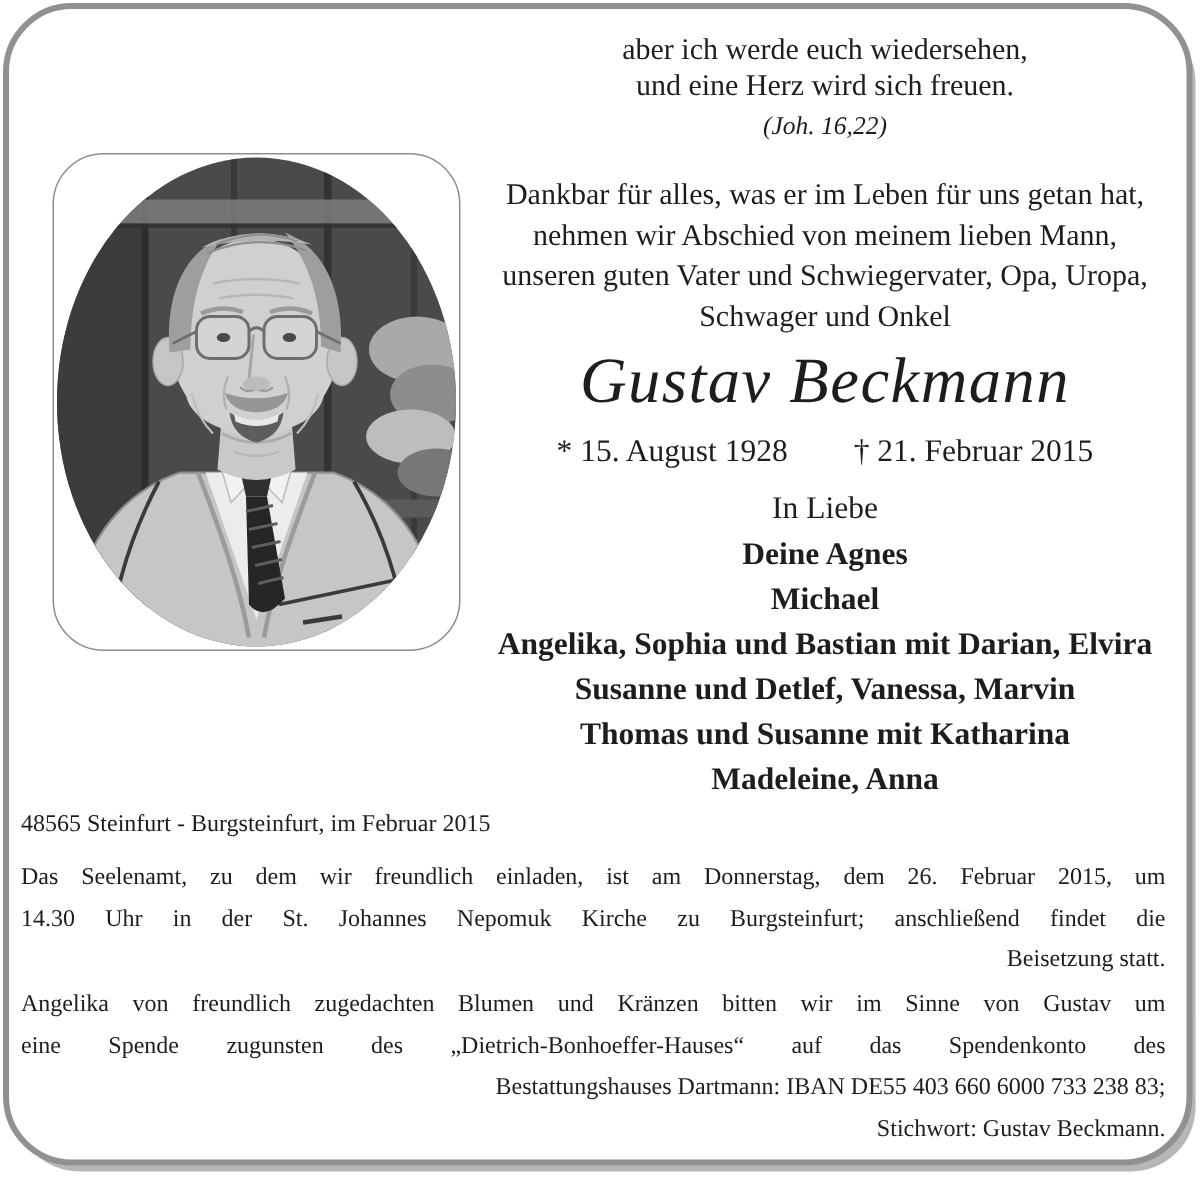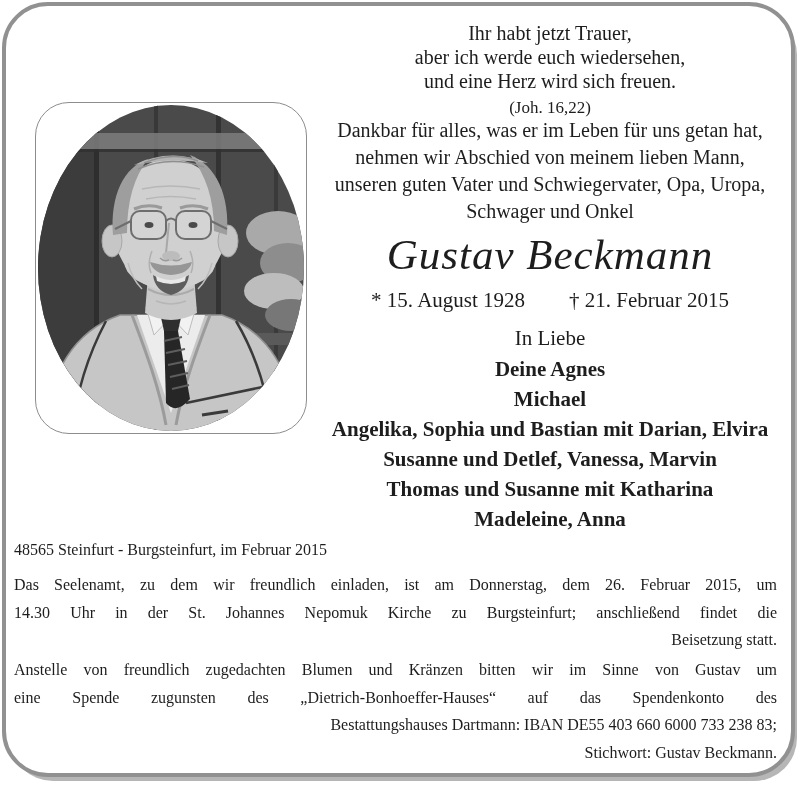--- a/index.html
+++ b/index.html
@@ -10,21 +10,21 @@
   }
   .card{
     position:absolute;left:2px;top:2px;width:793px;height:775px;
     box-sizing:border-box;border:4px solid #919191;border-radius:46px;
     background:#ffffff;box-shadow:5px 7px 0 -3px #b6b6b6;
   }
   .quote{
     position:absolute;left:302px;top:21px;width:496px;
     text-align:center;font-size:20px;line-height:24px;
   }
-  .quote-src{font-size:17px;margin-top:3px;}
+  .quote-src{font-style:italic;font-size:17px;margin-top:3px;}
   .intro{
     position:absolute;left:295px;top:117px;width:510px;
     text-align:center;font-size:20px;line-height:27px;
   }
   .name{
     position:absolute;left:295px;top:229px;width:510px;text-align:center;
     font-style:italic;font-size:43px;line-height:52px;letter-spacing:1px;
   }
   .dates{
     position:absolute;left:295px;top:288px;width:510px;
@@ -142,21 +142,20 @@
       <path d="M117,172 Q135,184 153,172 Q151,188 135,192 Q119,188 117,172 Z" fill="#5d5d5d"></path>
       <path d="M120,173 Q135,181 150,173 L149,178 Q135,184 121,178 Z" fill="#e8e8e8"></path>
 
       <path d="M120,198 Q135,204 150,198" stroke="#b6b6b6" stroke-width="1.5" fill="none"></path>
       <path d="M92,160 Q96,176 106,186 M176,160 Q172,176 162,186" stroke="#bdbdbd" stroke-width="1.5" fill="none"></path>
     </g>
   </svg>
 </div>
 
 <div class="quote">
-  <div>Ihr habt jetzt Trauer,</div>
   <div>aber ich werde euch wiedersehen,</div>
   <div>und eine Herz wird sich freuen.</div>
   <div class="quote-src">(Joh. 16,22)</div>
 </div>
 
 <div class="intro">
   <div>Dankbar für alles, was er im Leben für uns getan hat,</div>
   <div>nehmen wir Abschied von meinem lieben Mann,</div>
   <div>unseren guten Vater und Schwiegervater, Opa, Uropa,</div>
   <div>Schwager und Onkel</div>
@@ -181,17 +180,17 @@
 
 <div class="address">48565 Steinfurt - Burgsteinfurt, im Februar 2015</div>
 
 <div class="para para-service">
   <div class="jl">Das Seelenamt, zu dem wir freundlich einladen, ist am Donnerstag, dem 26. Februar 2015, um</div>
   <div class="jl">14.30 Uhr in der St. Johannes Nepomuk Kirche zu Burgsteinfurt; anschließend findet die</div>
   <div class="ll">Beisetzung statt.</div>
 </div>
 
 <div class="para para-donation">
-  <div class="jl">Anstelle von freundlich zugedachten Blumen und Kränzen bitten wir im Sinne von Gustav um</div>
+  <div class="jl">Angelika von freundlich zugedachten Blumen und Kränzen bitten wir im Sinne von Gustav um</div>
   <div class="jl">eine Spende zugunsten des „Dietrich-Bonhoeffer-Hauses“ auf das Spendenkonto des</div>
   <div class="ll">Bestattungshauses Dartmann: IBAN DE55 403 660 6000 733 238 83;</div>
   <div class="ll">Stichwort: Gustav Beckmann.</div>
 </div>
 
 </body></html>

